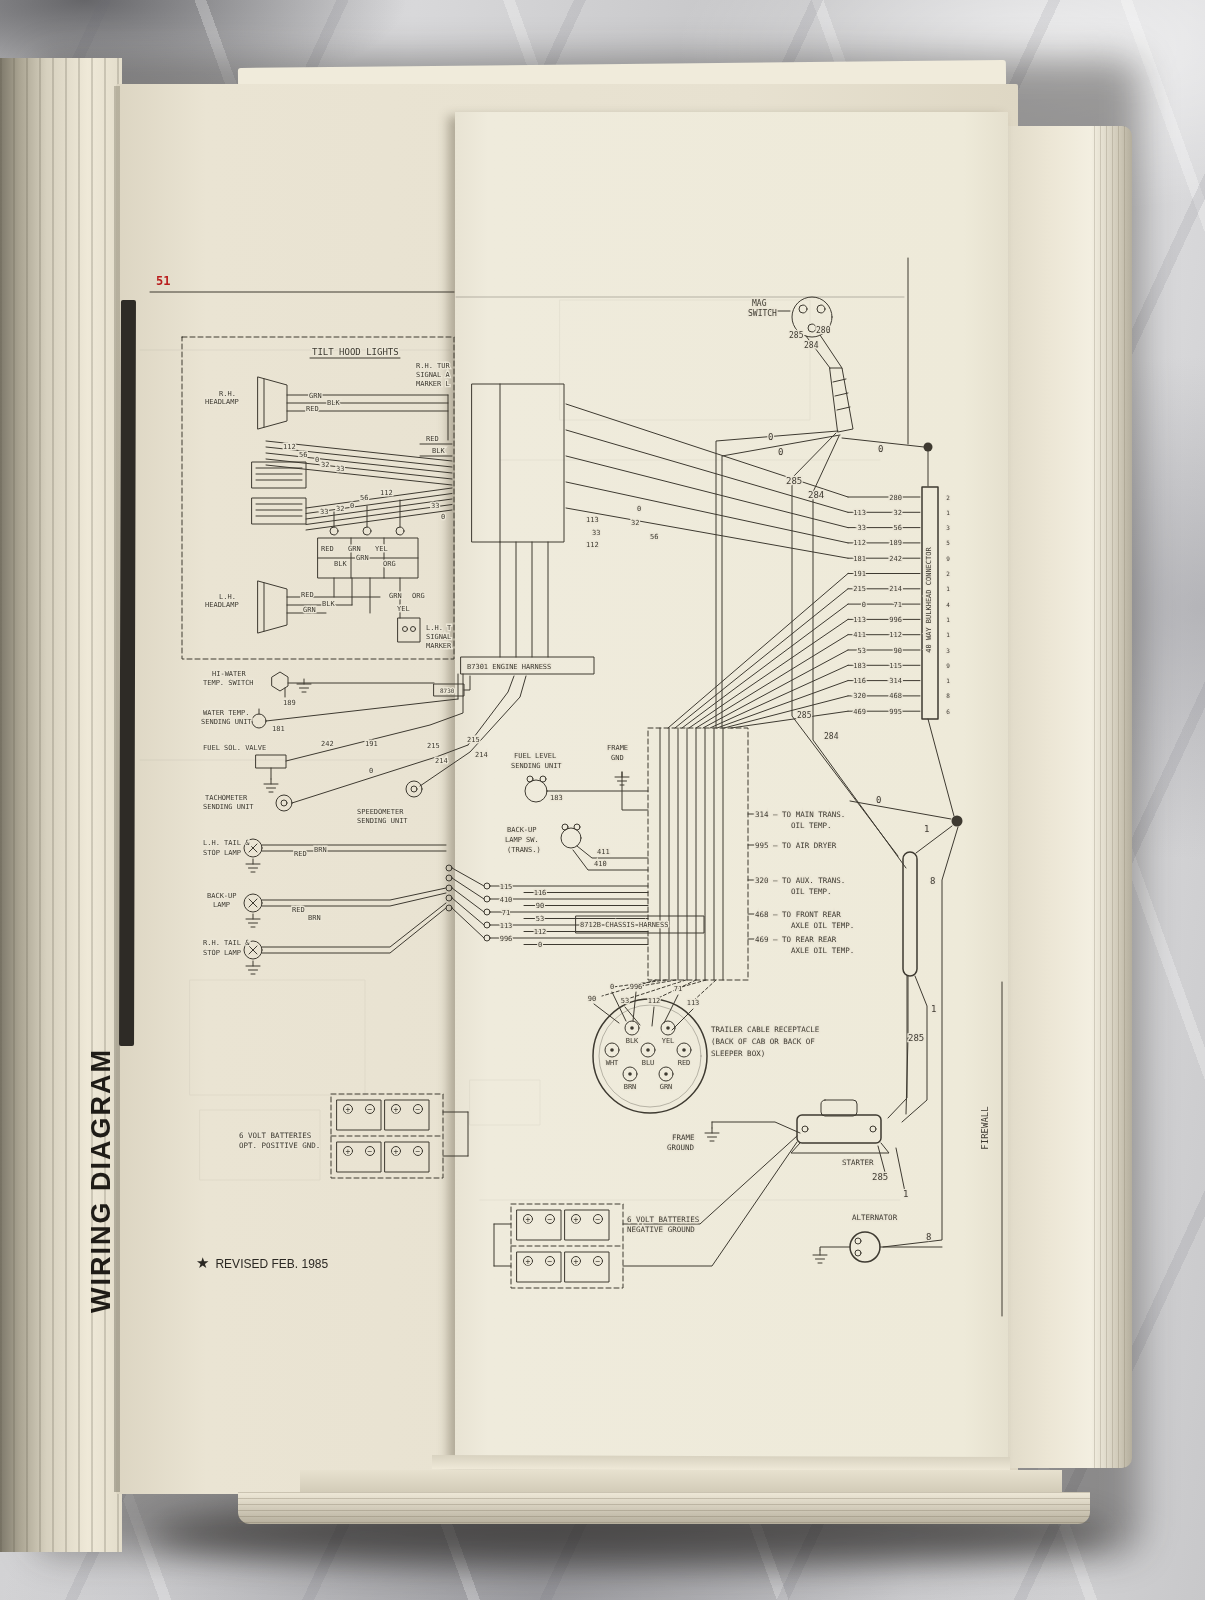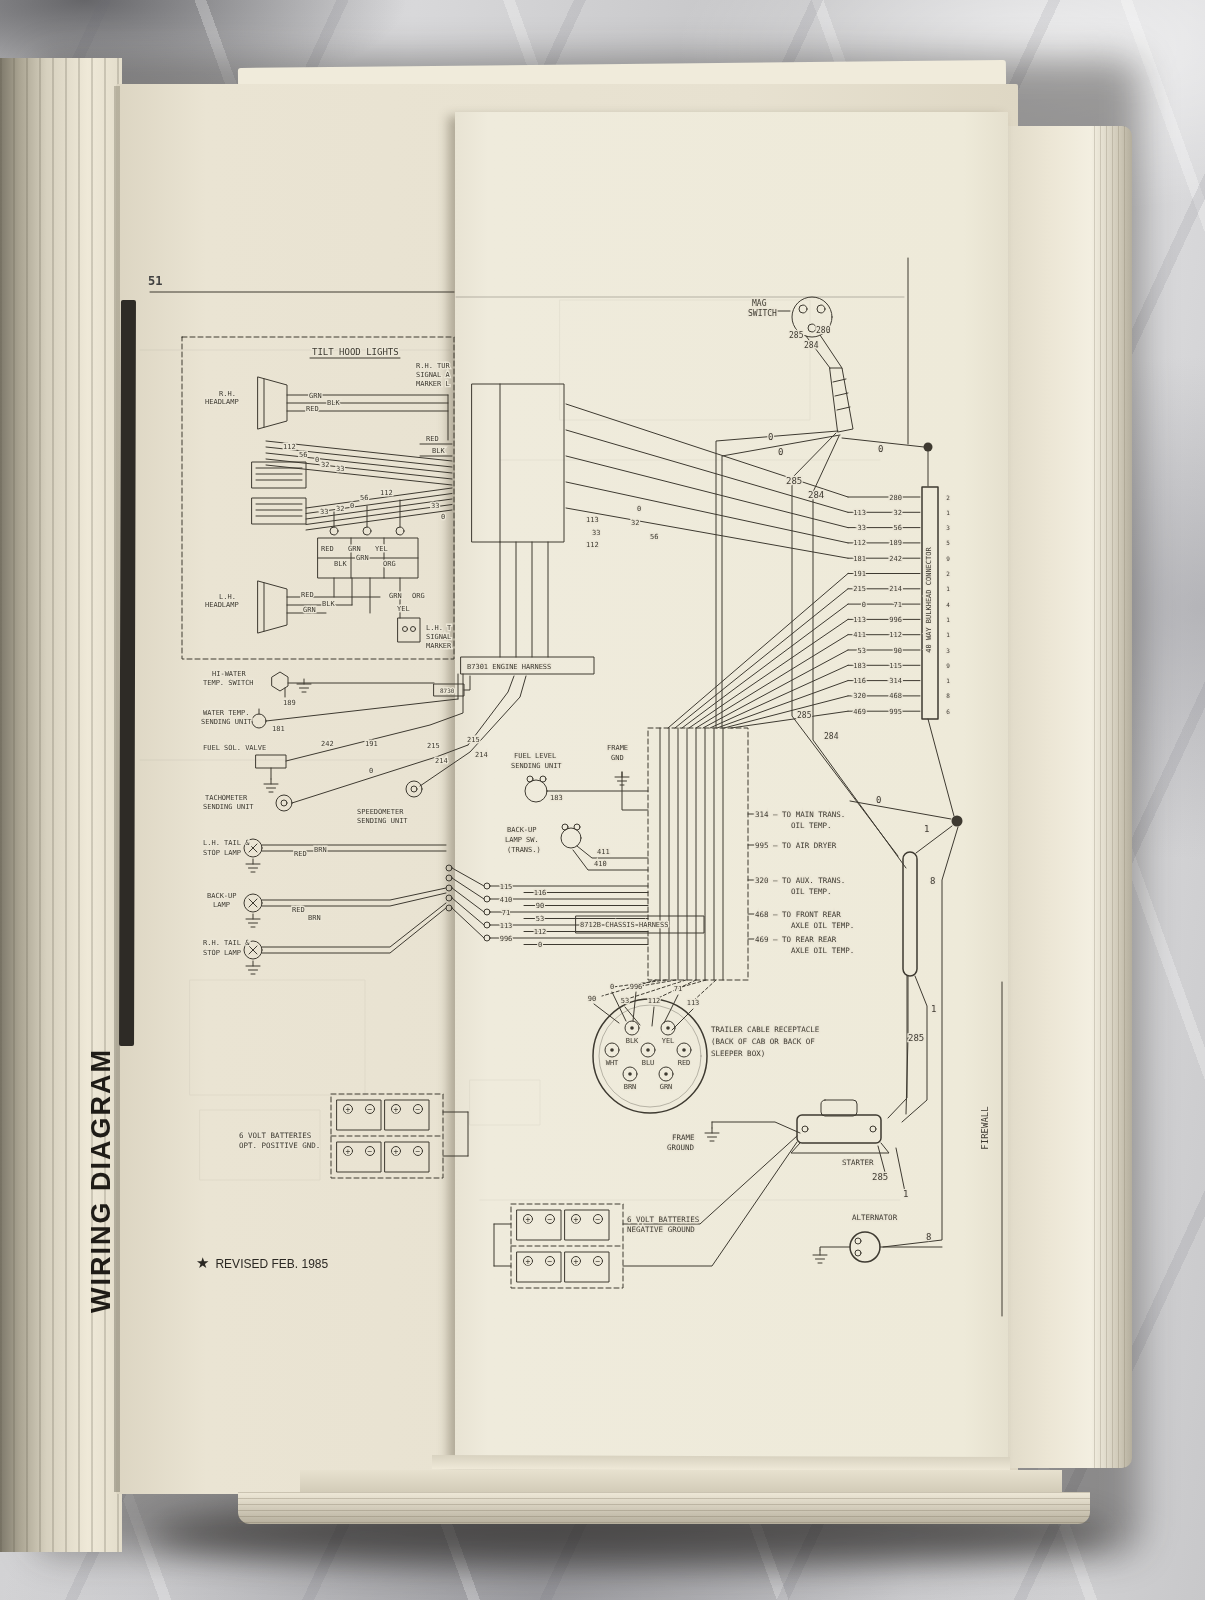--- a/index.html
+++ b/index.html
@@ -29,21 +29,21 @@
     background:repeating-linear-gradient(90deg, rgba(120,110,90,.25) 0 1px, transparent 1px 6px);}
   .top-sheet{position:absolute;left:455px;top:112px;width:553px;height:1348px;
     background:linear-gradient(90deg,#e8e3d3,#efebdc 6%,#eeead9 92%,#e5e0ce);
     box-shadow:-7px 4px 10px rgba(70,60,40,.35);}
   .be1{position:absolute;left:432px;top:1456px;width:578px;height:14px;background:linear-gradient(#d8d2c0,#efe9d8);transform:rotate(.2deg);}
   .be2{position:absolute;left:300px;top:1470px;width:762px;height:26px;background:linear-gradient(#e7e1cf,#cfc8b4);}
   .be3{position:absolute;left:238px;top:1492px;width:852px;height:32px;border-radius:0 0 12px 12px;
     background:linear-gradient(#efe9d8,#b6af9d);}
   .be3::after{content:"";position:absolute;inset:0;background:repeating-linear-gradient(rgba(120,110,90,.3) 0 1px, transparent 1px 6px);}
   .black-bar{position:absolute;left:120px;top:300px;width:15px;height:746px;background:var(--bar,#2e2b26);border-radius:2px;transform:rotate(.15deg);}
-  .page-num{position:absolute;left:148px;top:274px;font:700 12px "DejaVu Sans Mono",monospace;color:#404040;}
+  .page-num{position:absolute;left:156px;top:274px;font:700 12px "DejaVu Sans Mono",monospace;color:#b91c1c;}
   .side-title{position:absolute;left:86px;top:1048px;writing-mode:vertical-rl;transform:rotate(180deg);
     font:700 27px "Liberation Sans",sans-serif;letter-spacing:2px;color:#1f1c17;}
   .revised{position:absolute;left:196px;top:1254px;color:#2b2823;font:12px "Liberation Sans",sans-serif;}
   .revised .star{font-size:15px;margin-right:6px;}
   svg.diagram{position:absolute;inset:0;pointer-events:none;}
   .ink{stroke:var(--ink,#3e3a31);stroke-width:1;fill:none;stroke-linecap:round;stroke-linejoin:round;}
   .ink2{stroke-width:1.5;}
   .fillink{fill:var(--ink,#3e3a31);stroke:none;}
   .dash{stroke-dasharray:5 3;}
   .dash2{stroke-dasharray:3 2.5;}

